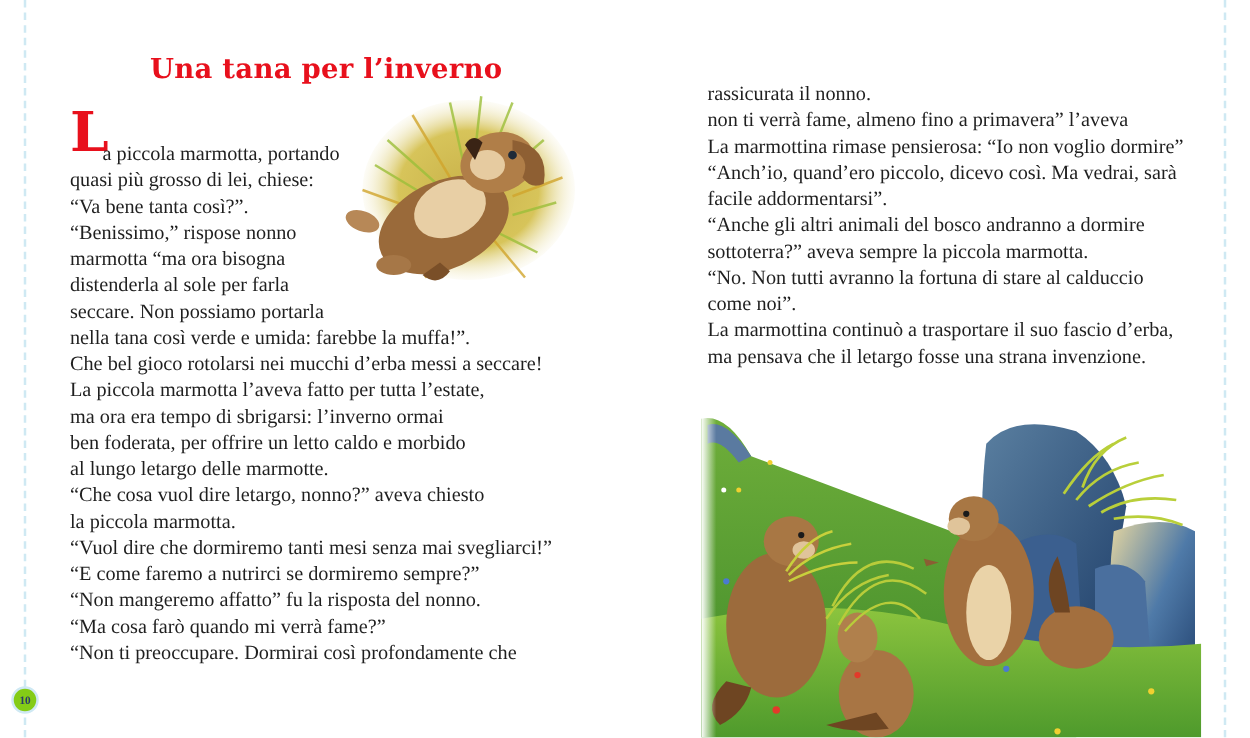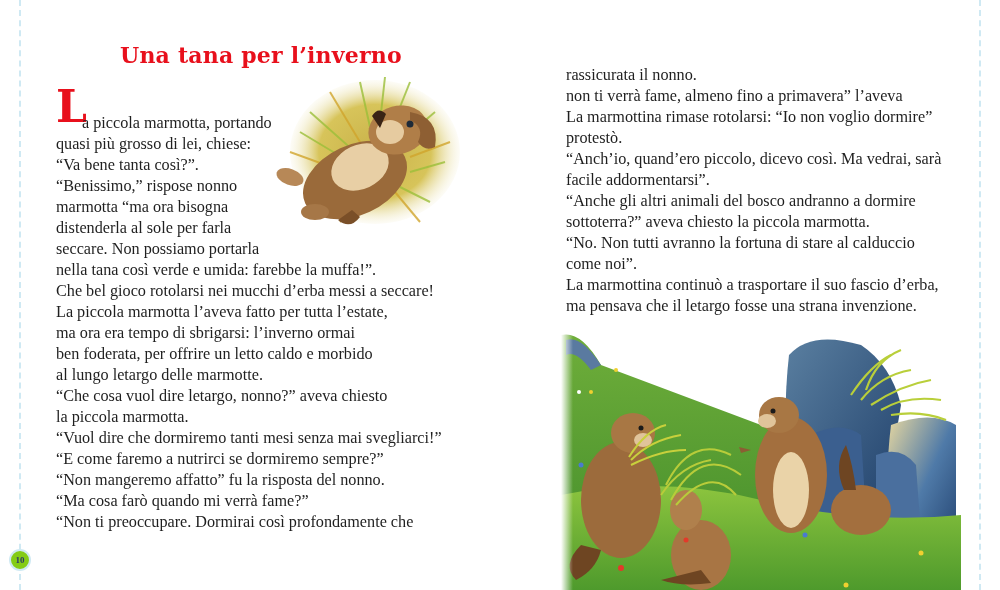--- a/index.html
+++ b/index.html
@@ -132,26 +132,25 @@
       <ellipse cx="55" cy="140" rx="14" ry="8" fill="#a67747"></ellipse>
       <path d="M78 148 Q90 158 100 145 L92 138 Z" fill="#7a4f28"></path>
     </svg>
   </div>
 
   <div class="page-num left">10</div>
 
   <div class="text-block right-text">
     <span class="line">rassicurata il nonno.</span>
     <span class="line">non ti verrà fame, almeno fino a primavera” l’aveva</span>
-    <span class="line">La marmottina rimase rotolarsi: “Io non voglio dormire”</span>
-    <span class="line">protestò.</span>
+    <span class="line">La marmottina rimase pensierosa: “Io non voglio dormire”</span>
     <span class="line">“Anch’io, quand’ero piccolo, dicevo così. Ma vedrai, sarà</span>
     <span class="line">facile addormentarsi”.</span>
     <span class="line">“Anche gli altri animali del bosco andranno a dormire</span>
-    <span class="line">sottoterra?” aveva chiesto la piccola marmotta.</span>
+    <span class="line">sottoterra?” aveva sempre la piccola marmotta.</span>
     <span class="line">“No. Non tutti avranno la fortuna di stare al calduccio</span>
     <span class="line">come noi”.</span>
     <span class="line">La marmottina continuò a trasportare il suo fascio d’erba,</span>
     <span class="line">ma pensava che il letargo fosse una strana invenzione.</span>
   </div>
 
   <div class="illus-large">
     <svg width="400" height="265" viewBox="0 0 400 265">
       <defs>
         <linearGradient id="hill" x1="0" y1="0" x2="0" y2="1">

